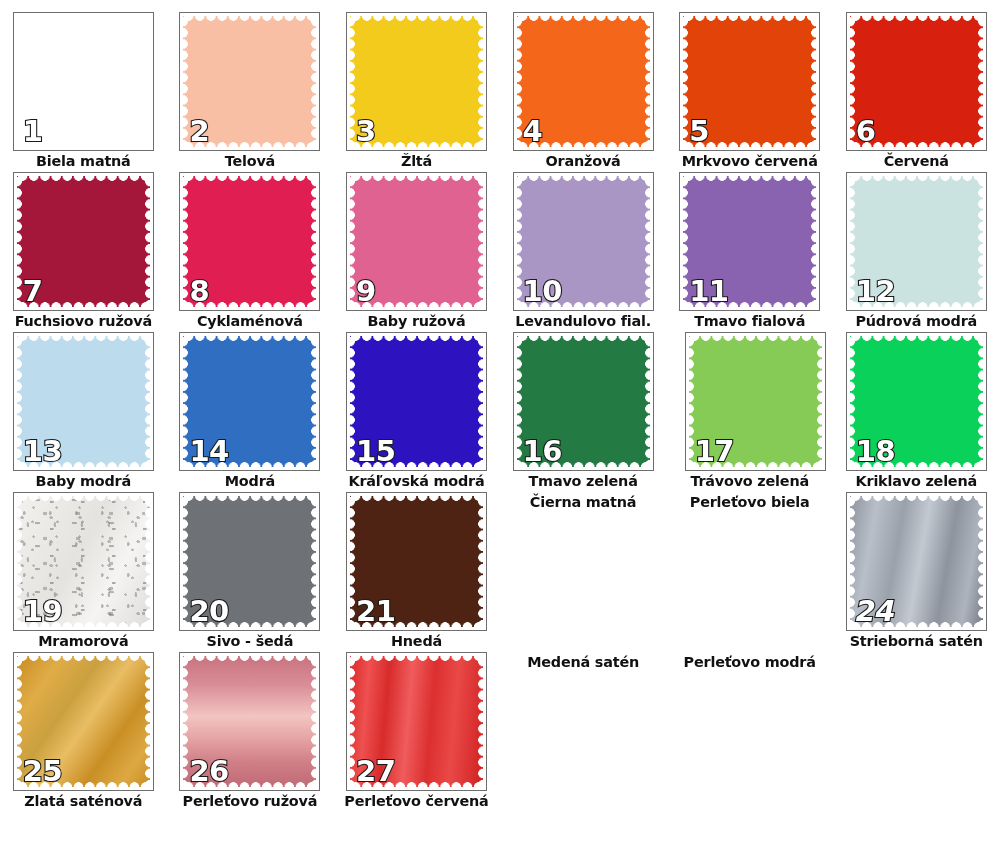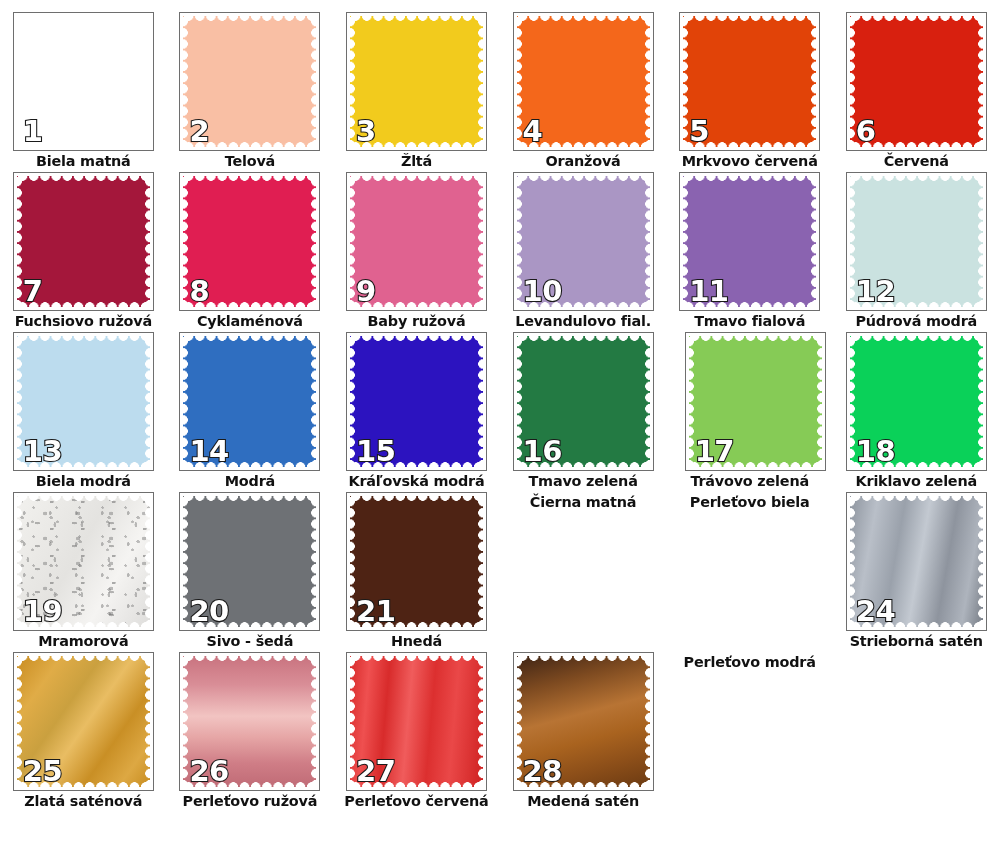--- a/index.html
+++ b/index.html
@@ -194,21 +194,21 @@
         <div class="stamp-patch" style="background: rgb(202, 226, 224);"></div>
         <span class="stamp-number">12</span>
       </div>
       <div class="swatch-label">Púdrová modrá</div>
     </div>
     <div class="swatch-cell">
       <div class="stamp-frame" style="border-color: rgb(110, 110, 110);">
         <div class="stamp-patch" style="background: rgb(188, 220, 238);"></div>
         <span class="stamp-number">13</span>
       </div>
-      <div class="swatch-label">Biela modrá</div>
+      <div class="swatch-label">Baby modrá</div>
     </div>
     <div class="swatch-cell">
       <div class="stamp-frame" style="border-color: rgb(110, 110, 110); padding-left: 28px;">
         <div class="stamp-patch" style="background: rgb(47, 110, 192);"></div>
         <span class="stamp-number">14</span>
       </div>
       <div class="swatch-label">Modrá</div>
     </div>
     <div class="swatch-cell">
       <div class="stamp-frame" style="border-color: rgb(110, 110, 110);">
@@ -259,21 +259,21 @@
       </div>
       <div class="swatch-label">Hnedá</div>
     </div>
     <div class="swatch-cell">
       <div class="swatch-label">Čierna matná</div>
     </div>
     <div class="swatch-cell">
       <div class="swatch-label">Perleťovo biela</div>
     </div>
     <div class="swatch-cell">
-      <div class="stamp-frame" style="border-color: rgb(110, 110, 110);">
+      <div class="stamp-frame" style="border-color: rgb(110, 110, 110); font-style: italic;">
         <div class="stamp-patch" style="background-image: linear-gradient(100deg, rgb(141, 148, 158) 0%, rgb(185, 191, 200) 18%, rgb(154, 161, 171) 36%, rgb(195, 201, 209) 52%, rgb(142, 148, 158) 70%, rgb(174, 180, 189) 86%, rgb(118, 124, 133) 100%);"></div>
         <span class="stamp-number">24</span>
       </div>
       <div class="swatch-label">Strieborná satén</div>
     </div>
     <div class="swatch-cell">
       <div class="stamp-frame" style="border-color: rgb(110, 110, 110);">
         <div class="stamp-patch" style="background-image: linear-gradient(125deg, rgb(201, 140, 32) 0%, rgb(224, 172, 71) 20%, rgb(202, 160, 63) 38%, rgb(233, 189, 99) 52%, rgb(201, 143, 37) 70%, rgb(221, 168, 67) 86%, rgb(199, 140, 31) 100%);"></div>
         <span class="stamp-number">25</span>
       </div>
@@ -287,22 +287,18 @@
       <div class="swatch-label">Perleťovo ružová</div>
     </div>
     <div class="swatch-cell">
       <div class="stamp-frame" style="border-color: rgb(110, 110, 110);">
         <div class="stamp-patch" style="background-image: linear-gradient(95deg, rgb(215, 41, 41) 0%, rgb(239, 80, 80) 14%, rgb(216, 43, 43) 28%, rgb(240, 92, 92) 44%, rgb(220, 47, 47) 60%, rgb(234, 72, 72) 76%, rgb(207, 33, 33) 100%);"></div>
         <span class="stamp-number">27</span>
       </div>
       <div class="swatch-label">Perleťovo červená</div>
     </div>
     <div class="swatch-cell">
-      <div class="stamp-frame" style="border-color: rgb(110, 110, 110);">
-        <div class="stamp-patch" style="background-image: linear-gradient(165deg, rgb(63, 36, 21) 0%, rgb(125, 74, 32) 22%, rgb(184, 116, 52) 45%, rgb(169, 99, 31) 62%, rgb(141, 79, 25) 80%, rgb(107, 58, 18) 100%);"></div>
-        <span class="stamp-number">28</span>
-      </div>
       <div class="swatch-label">Medená satén</div>
     </div>
     <div class="swatch-cell">
       <div class="swatch-label">Perleťovo modrá</div>
     </div>
   </div>
 
 </body></html>

